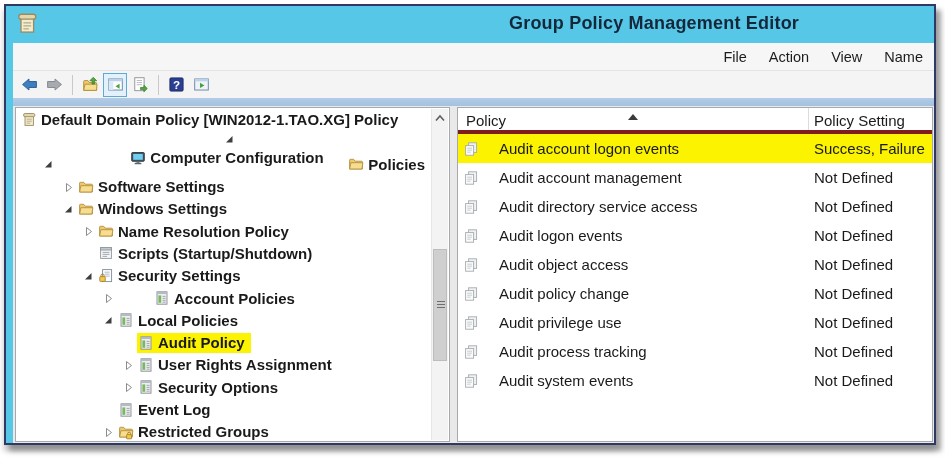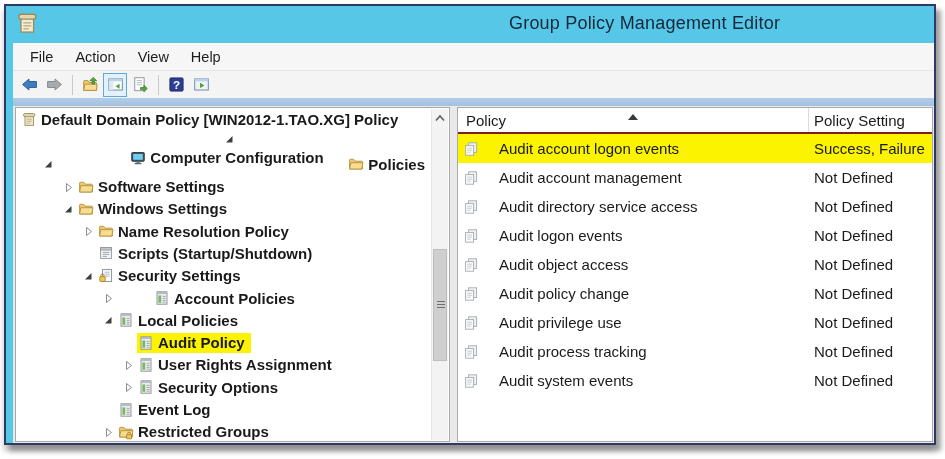--- a/index.html
+++ b/index.html
@@ -7,29 +7,29 @@
   body { font-family:"Liberation Sans","DejaVu Sans",sans-serif; color:#1a1a1a; }
   .shot { position:relative; width:945px; height:459px; overflow:hidden; background:#fff; }
 
   
   .window {
     position:absolute; left:4px; top:4px; width:932px; height:441px;
     border:2px solid var(--c-border,#2e3a63);
     background:var(--c-title,#57c7e8);
     box-shadow:5px 6px 5px rgba(105,105,105,.62), -1px 6px 5px rgba(105,105,105,.30);
   }
-  .titlebar { position:relative; height:37px; background:var(--c-title,#57c7e8); }
+  .titlebar { position:relative; height:37px; background:var(--c-title,#57c7e8);font-weight:bold; }
   .win-icon { position:absolute; left:9px; top:6px; width:24px; height:24px; }
   .title {
     position:absolute; left:503px; top:7px; font-size:18px; color:#15283a; letter-spacing:.2px;
   }
   .client { margin-left:7px; height:400px; background:#f6f6f6; position:relative; }
 
   
-  .menubar { height:27px; display:flex; align-items:center; padding-left:6px; background:#f6f6f6; }
+  .menubar { height:27px; display:flex; align-items:center; padding-left:6px; background:#f6f6f6;justify-content:flex-end; }
   .menu-item { font-size:14.5px; padding:3px 11px; color:#1c1c1c; }
 
   
   .toolbar { height:28px; display:flex; align-items:center; padding-left:4px; background:#f4f4f4; border-top:1px solid #e4e4e4; }
   .tbtn { width:24px; height:24px; display:flex; align-items:center; justify-content:center; border:1px solid transparent; margin-right:1px; }
   .tbtn svg { width:17px; height:17px; }
   .tbtn.selected { background:#e3f1fb; border:1px solid #5fa8dc; }
   .tsep { width:1px; height:20px; background:#c9c9c9; margin:0 5px; }
 
   
@@ -53,21 +53,21 @@
 
   
   .vscroll { position:absolute; top:1px; right:1px; bottom:1px; width:17px; background:#f3f3f3; border-left:1px solid #e6e6e6; }
   .vs-up { position:absolute; top:2px; left:0; width:16px; height:14px; display:flex; align-items:center; justify-content:center; }
   .vs-up svg { width:12px; height:10px; }
   .vs-thumb { position:absolute; left:1px; top:140px; width:14px; height:112px; background:#cfcfcf; border:1px solid #bdbdbd; }
   .vs-grip { position:absolute; left:3px; top:50%; margin-top:-4px; width:8px; }
   .vs-grip div { height:1px; background:#6f6f6f; margin-bottom:2px; }
 
   
-  .list-header { position:relative; height:26px; border-bottom:2px solid #7f1d1d; background:#fff; }
+  .list-header { position:relative; height:26px; border-bottom:4px solid #7f1d1d; background:#fff; }
   .col-label { position:absolute; top:4px; font-size:15px; color:#1a1a1a; }
   .col-policy { left:8px; }
   .col-setting { left:356px; }
   .sort-asc { position:absolute; left:170px; top:6px; width:0; height:0;
     border-left:5px solid transparent; border-right:5px solid transparent; border-bottom:6px solid #3a3a3a; }
   .col-divider { position:absolute; left:350px; top:0; bottom:0; width:1px; background:#dcdcdc; }
   .lrow { position:relative; height:29px; display:flex; align-items:center; padding-left:5px;gap:13px; }
   .lrow.hl { background:var(--c-hl,#fbf300); }
   .lrow .node-icon { margin-right:7px; }
   .lrow-policy { font-size:15px; }
@@ -174,21 +174,21 @@
         </svg>
       <span class="title">Group Policy Management Editor</span>
     </div>
 
     <div class="client">
 
       <div class="menubar">
         <span class="menu-item">File</span>
         <span class="menu-item">Action</span>
         <span class="menu-item">View</span>
-        <span class="menu-item">Help</span>
+        <span class="menu-item">Name</span>
       </div>
 
       <div class="toolbar" id="toolbar">
           <div class="tbtn">
             <svg>
               <use href="#i-back"></use>
             </svg>
           </div>
           <div class="tbtn">
             <svg>

